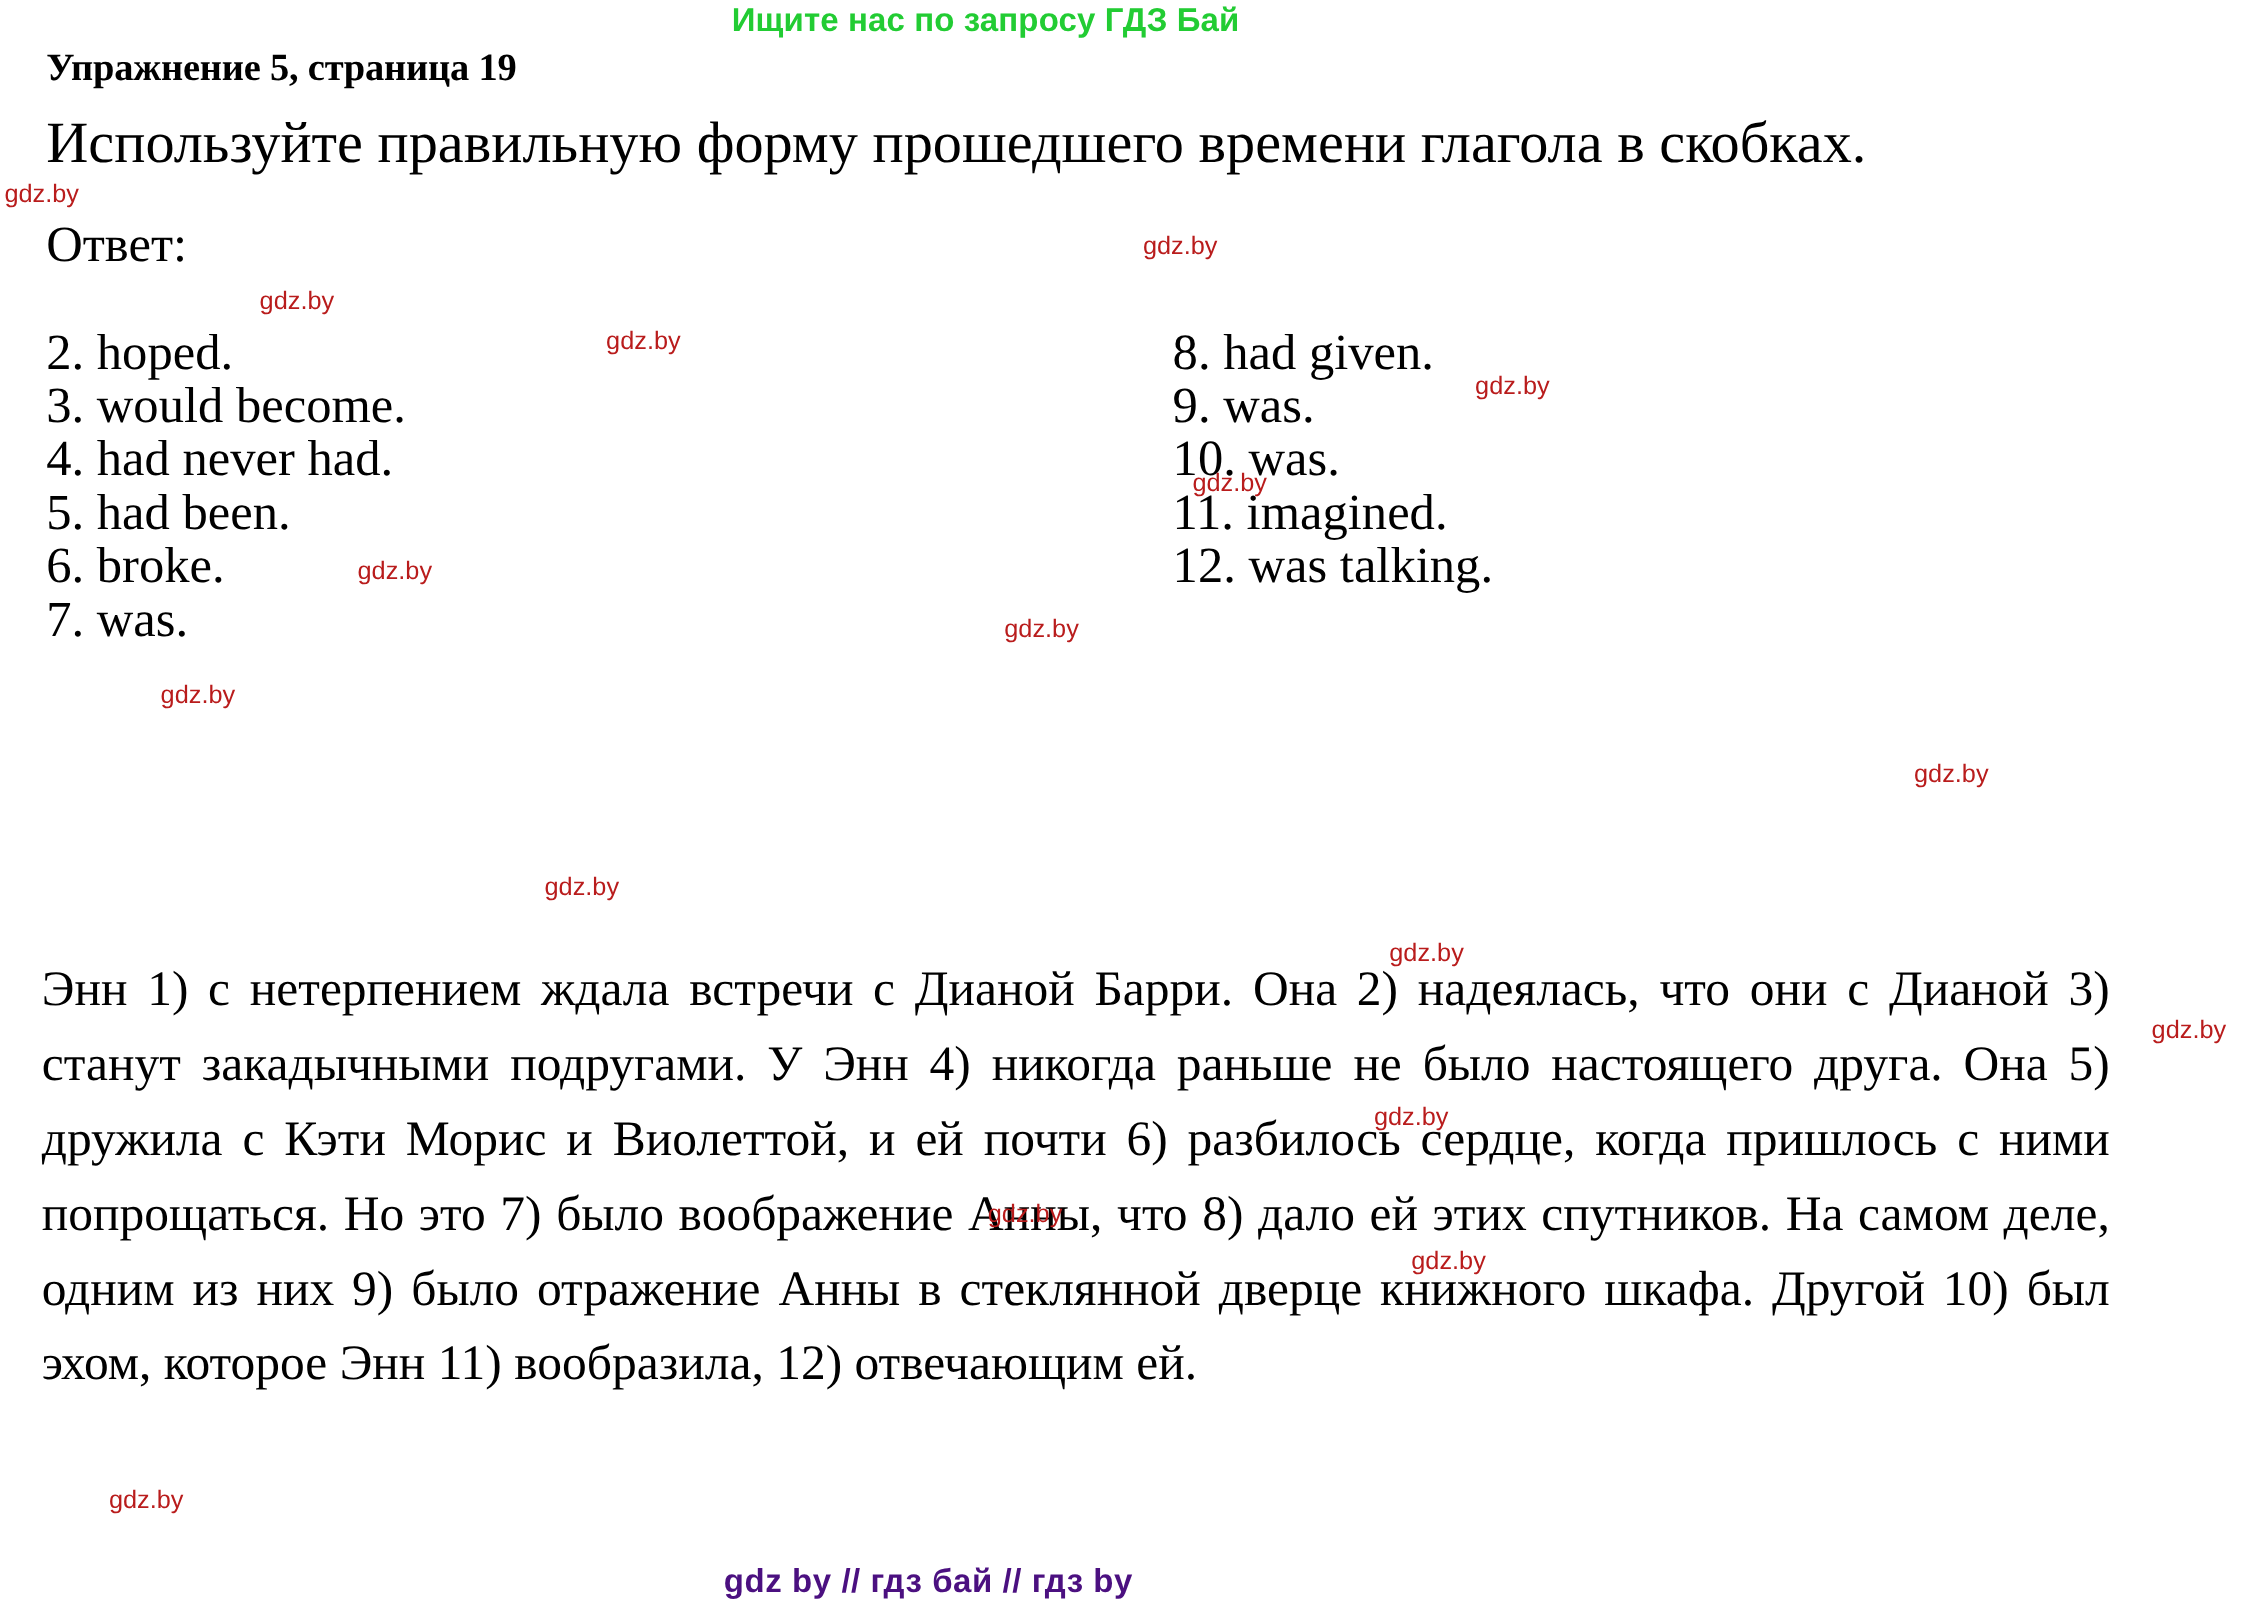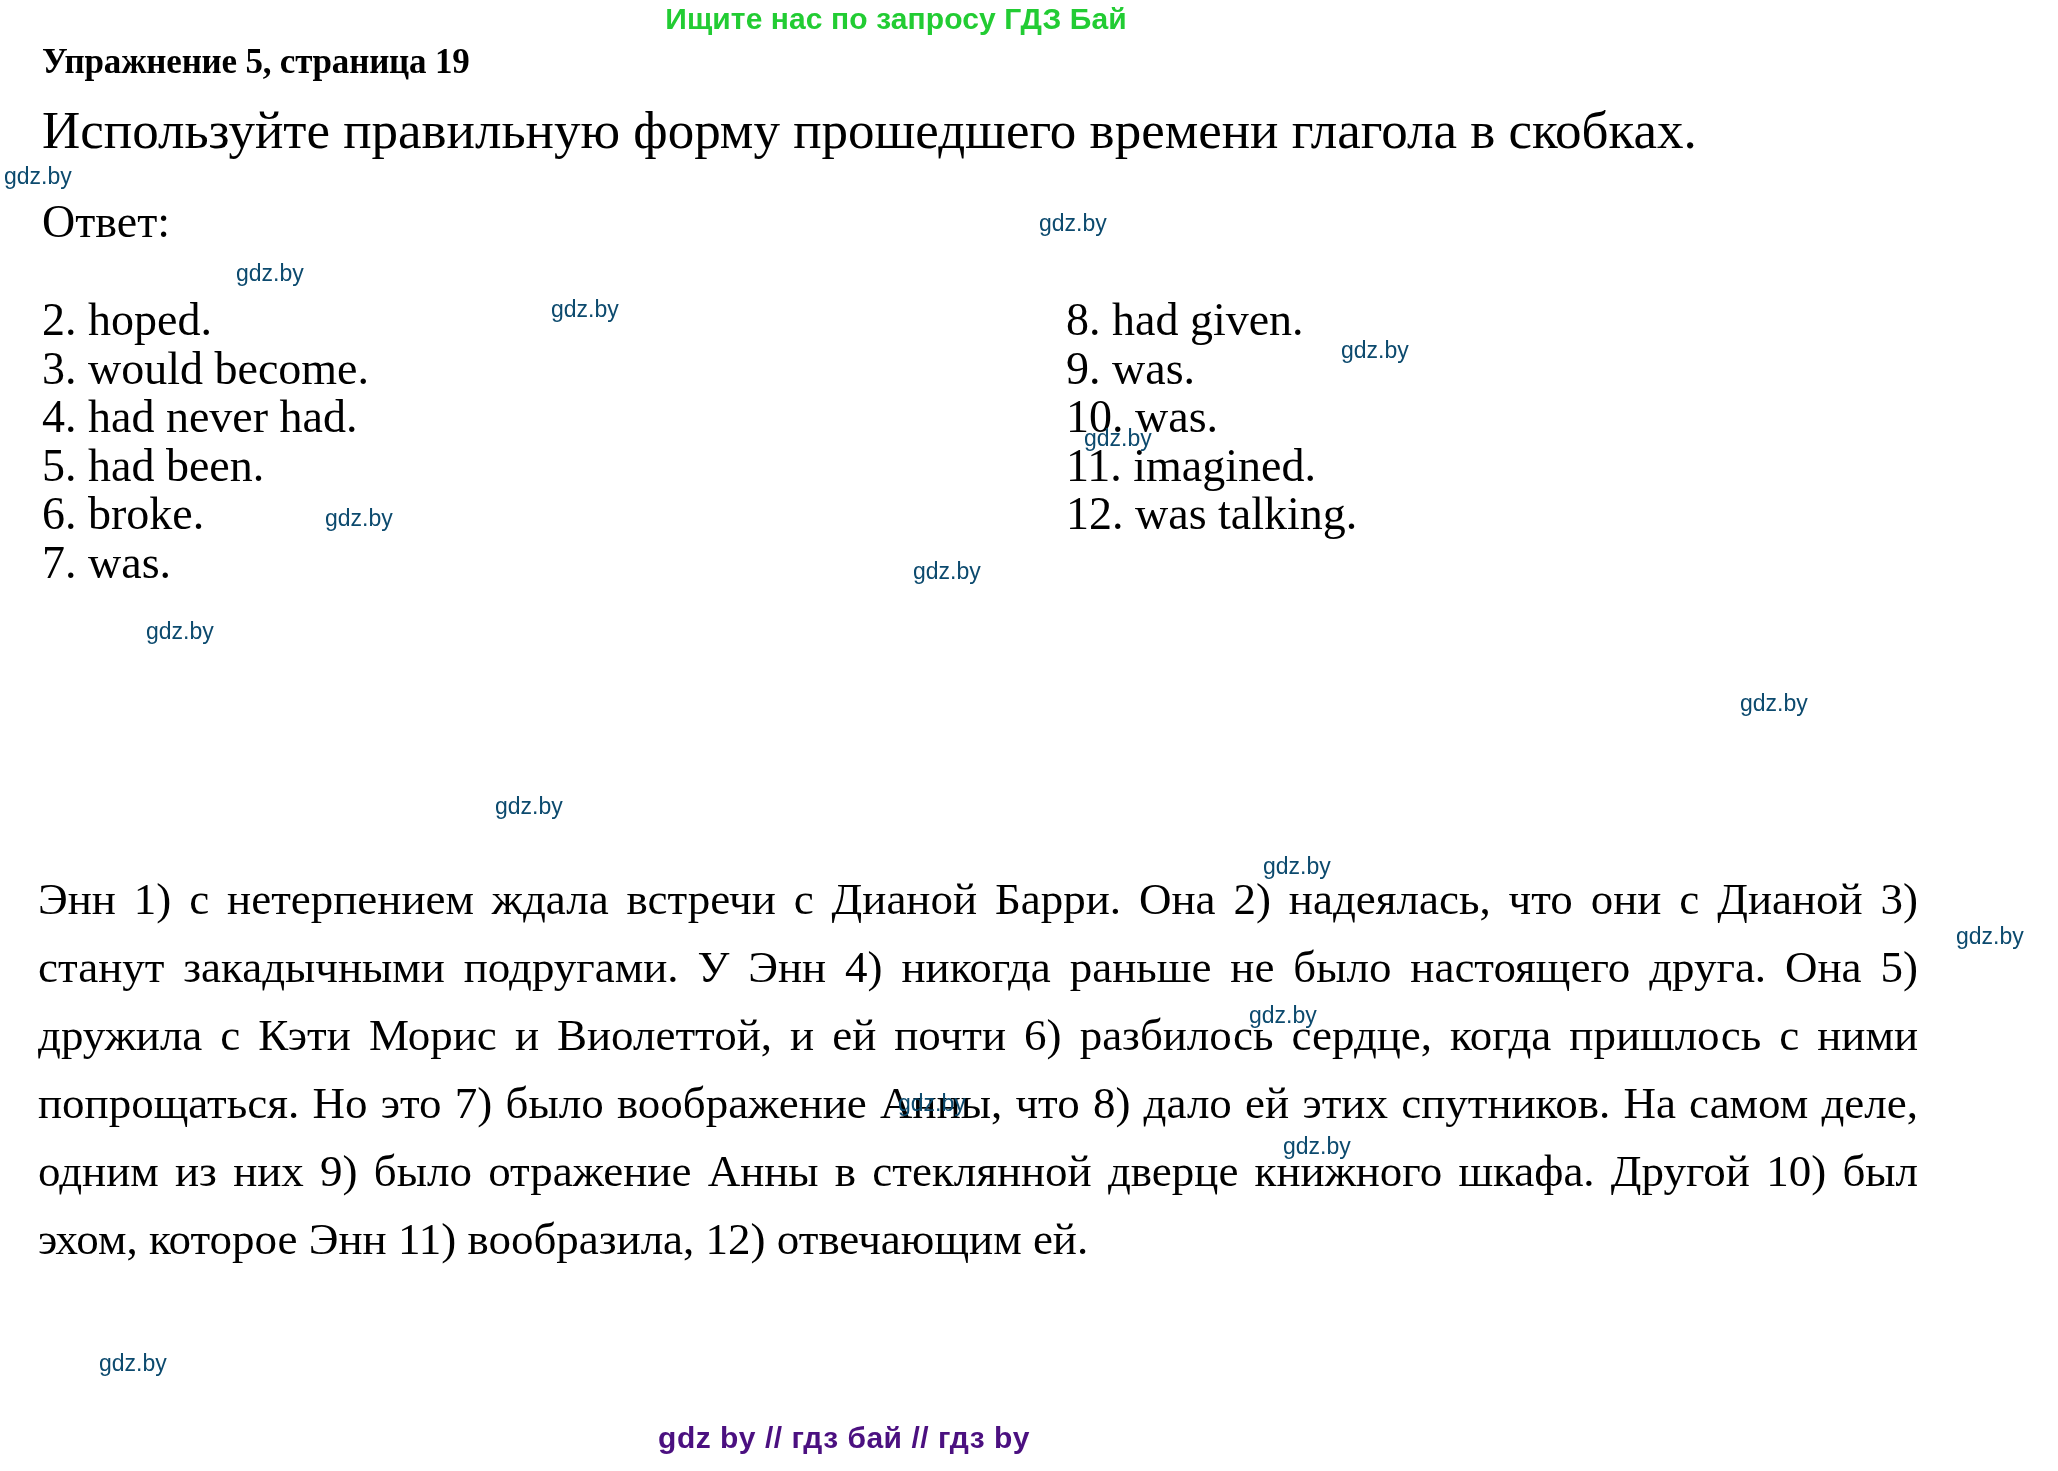--- a/index.html
+++ b/index.html
@@ -97,21 +97,21 @@
     text-align: justify;
     text-justify: inter-word;
   }
 
   
   .wm {
     position: absolute;
     font-family: "Liberation Sans", "DejaVu Sans", sans-serif;
     font-size: 23px;
     font-weight: 400;
-    color: #0c4a6e;
+    color: #b91c1c;
     white-space: nowrap;
     pointer-events: none;
   }
 
   
   .footer {
     position: absolute;
     left: 0;
     bottom: 16px;
     width: 1688px;

